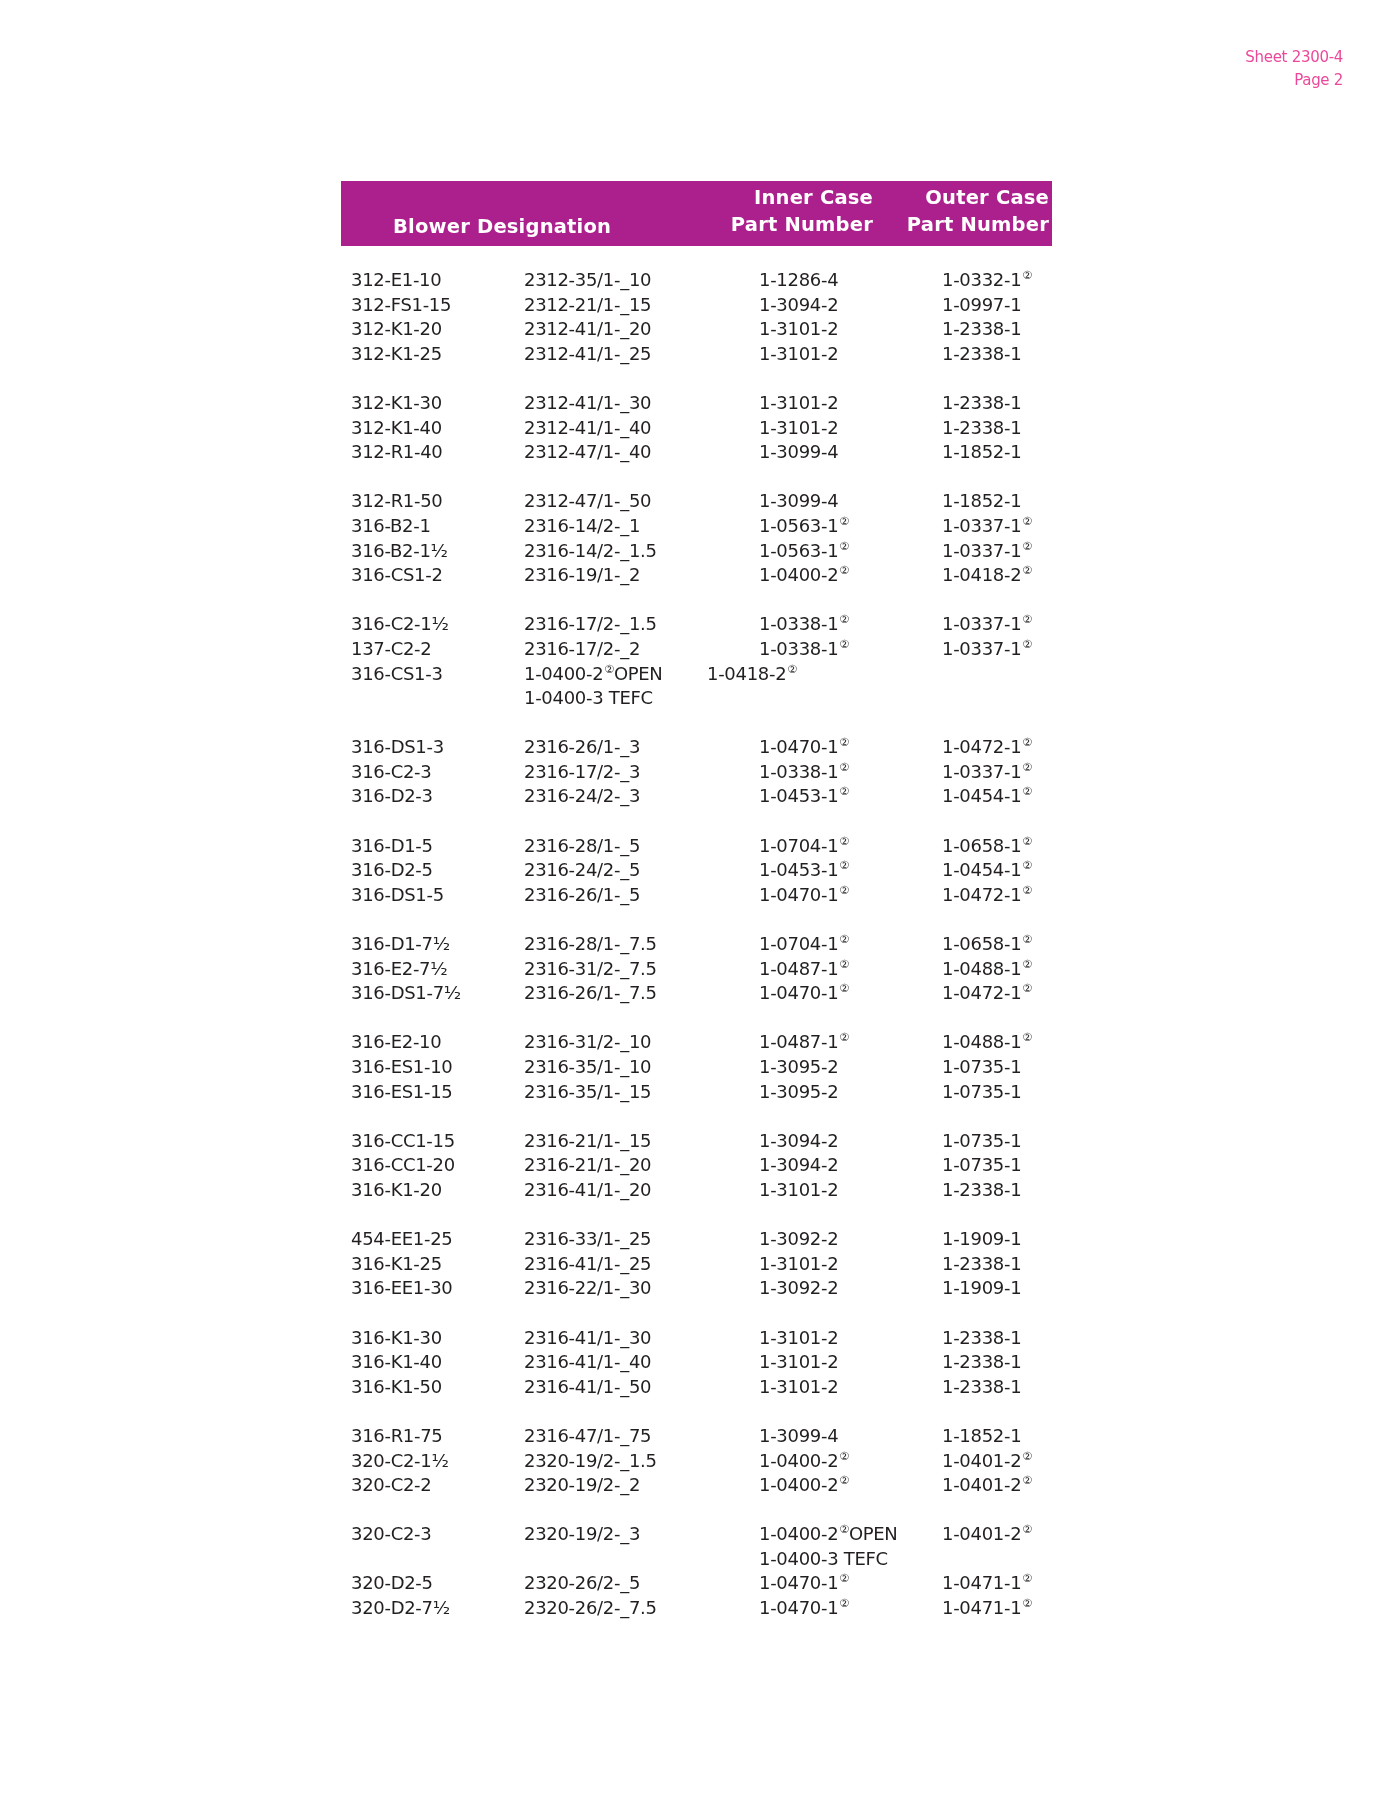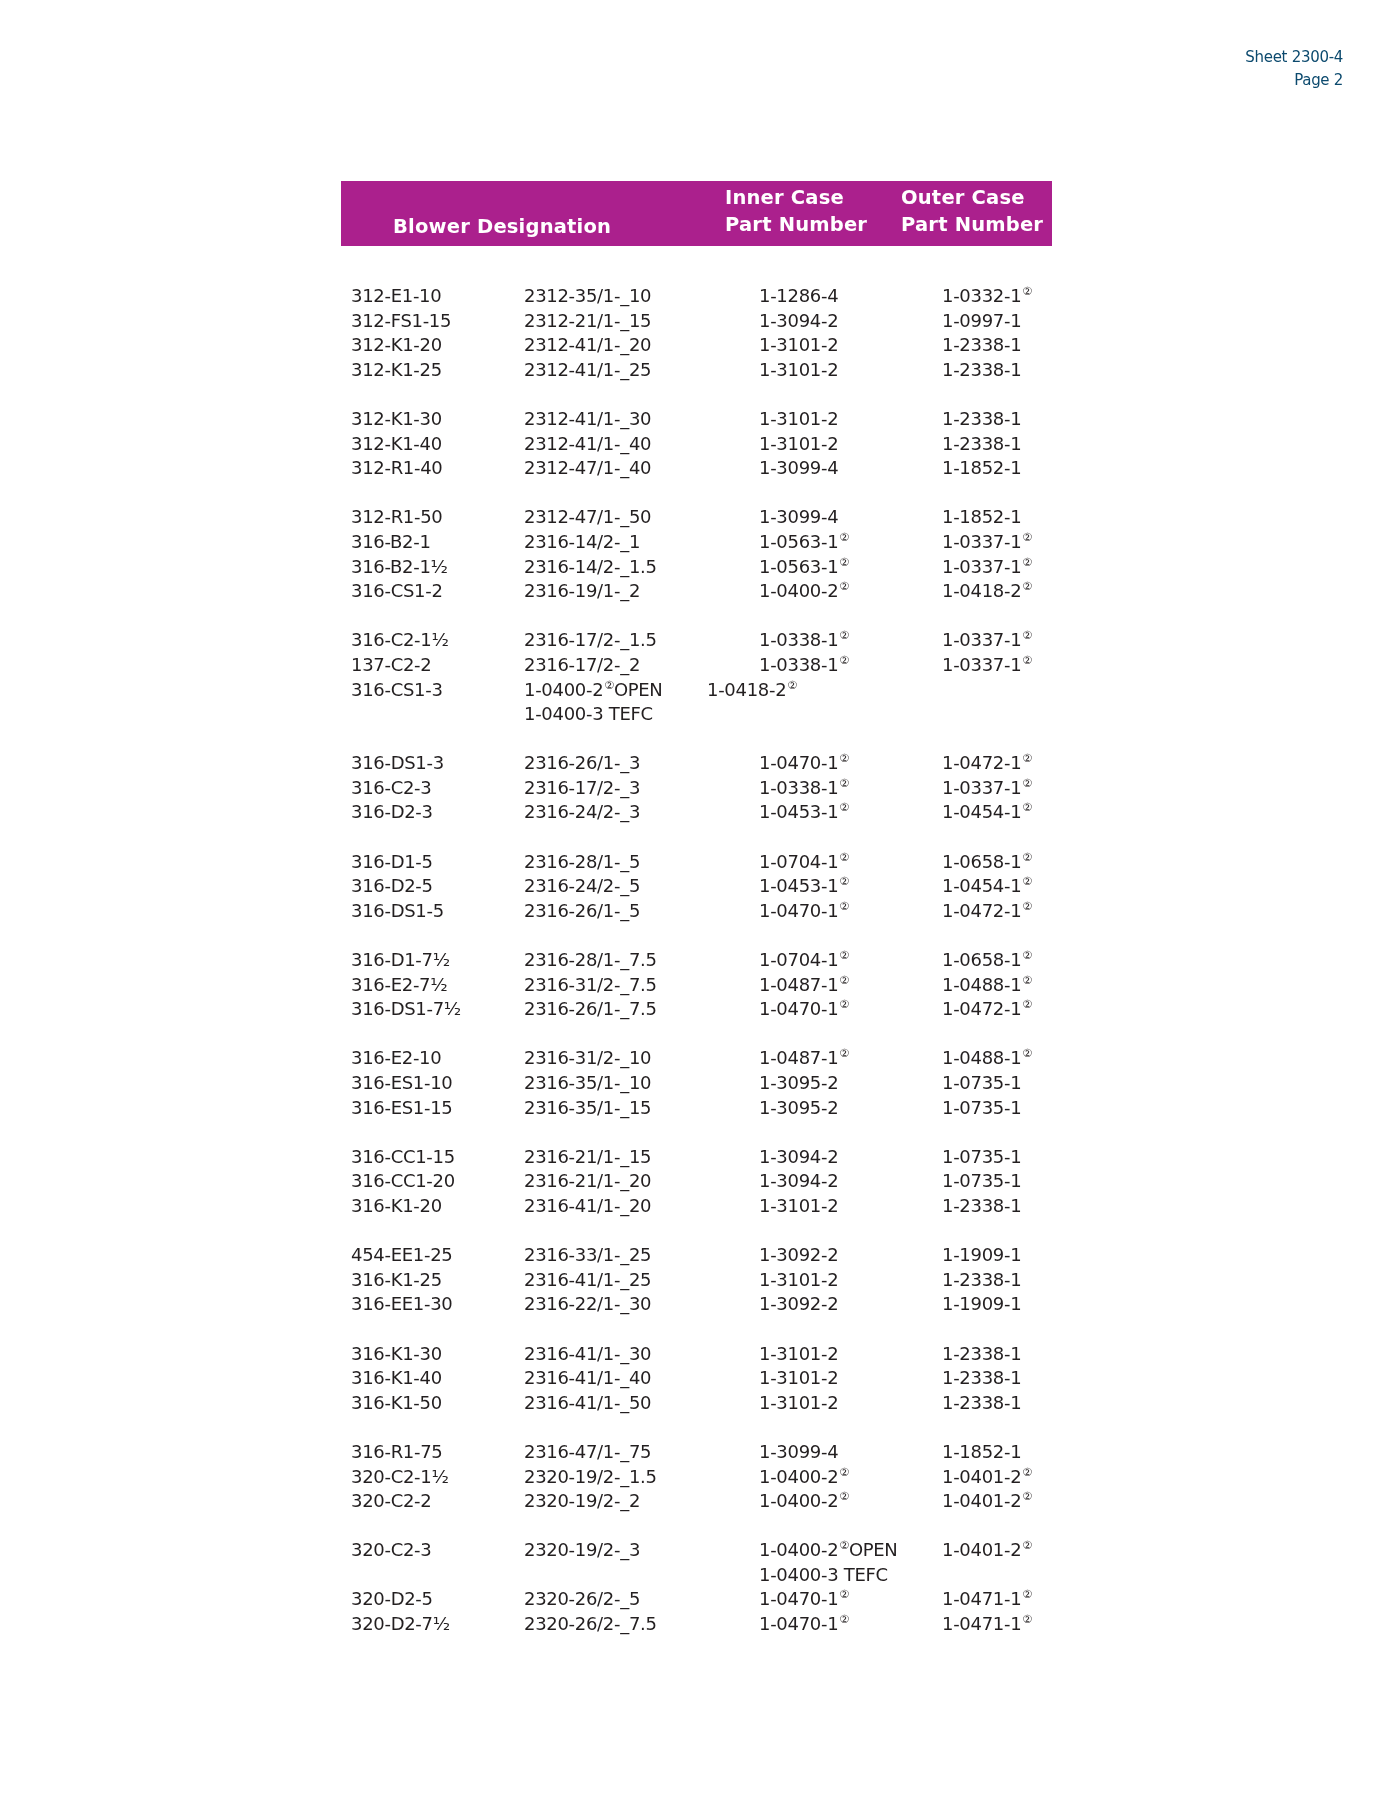--- a/index.html
+++ b/index.html
@@ -2,35 +2,35 @@
 <html><head>
   <meta charset="utf-8">
   <style>
     html, body { margin: 0; padding: 0; background: #ffffff; }
     body {
       width: 1391px; height: 1800px; position: relative; overflow: hidden;
       font-family: "DejaVu Sans", sans-serif; color: #231f20;
     }
     .sheet-ref {
       position: absolute; right: 48px; top: 46px; text-align: right;
-      font-size: 15px; line-height: 23px; color: #0c4a6e;
+      font-size: 15px; line-height: 23px; color: #ec4899;
       font-family: "DejaVu Sans", sans-serif; letter-spacing: -0.3px;
     }
     .table-wrap { position: absolute; left: 341px; top: 181px; width: 711px; }
     .header {
       background: #ab208d; height: 65px; position: relative; color: #ffffff;
       font-weight: bold; font-size: 19.5px; letter-spacing: 0.2px;
     }
     .header .h-blower { position: absolute; left: 52px; bottom: 8px; }
     .header .h-inner, .header .h-outer {
-      position: absolute; bottom: 8px; text-align: left; line-height: 27px;
+      position: absolute; bottom: 8px; text-align: right; line-height: 27px;
     }
     .header .h-inner { left: 384px; width: 148px; }
     .header .h-outer { left: 560px; width: 148px; }
-    .body { padding-top: 38px; }
+    .body { padding-top: 22px; }
     .group { margin-bottom: 24.6px; }
     .row { display: flex; font-size: 18px; line-height: 24.6px; letter-spacing: -0.3px; white-space: nowrap; }
     .c1 { width: 10px; }
     .c-model { width: 173px; }
     .c-part { width: 235px; }
     .c-inner { width: 183px; }
     .c-outer { width: 110px; }
     .note { font-size: 11px; vertical-align: super; line-height: 0; margin-left: 1px; }
     .inner-sub { display: block; }
   </style>

